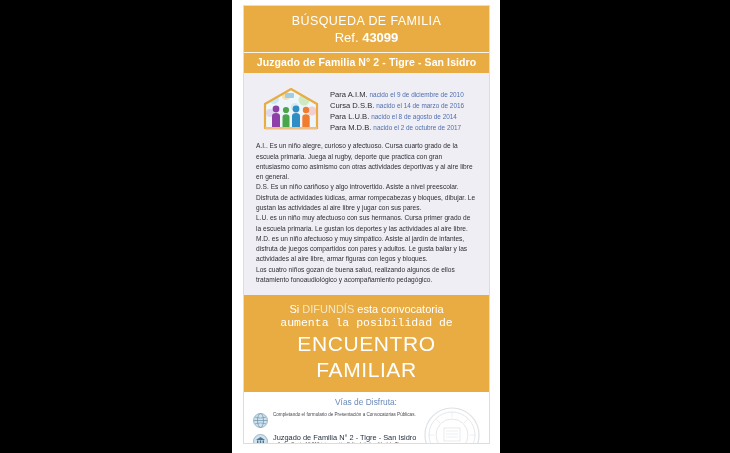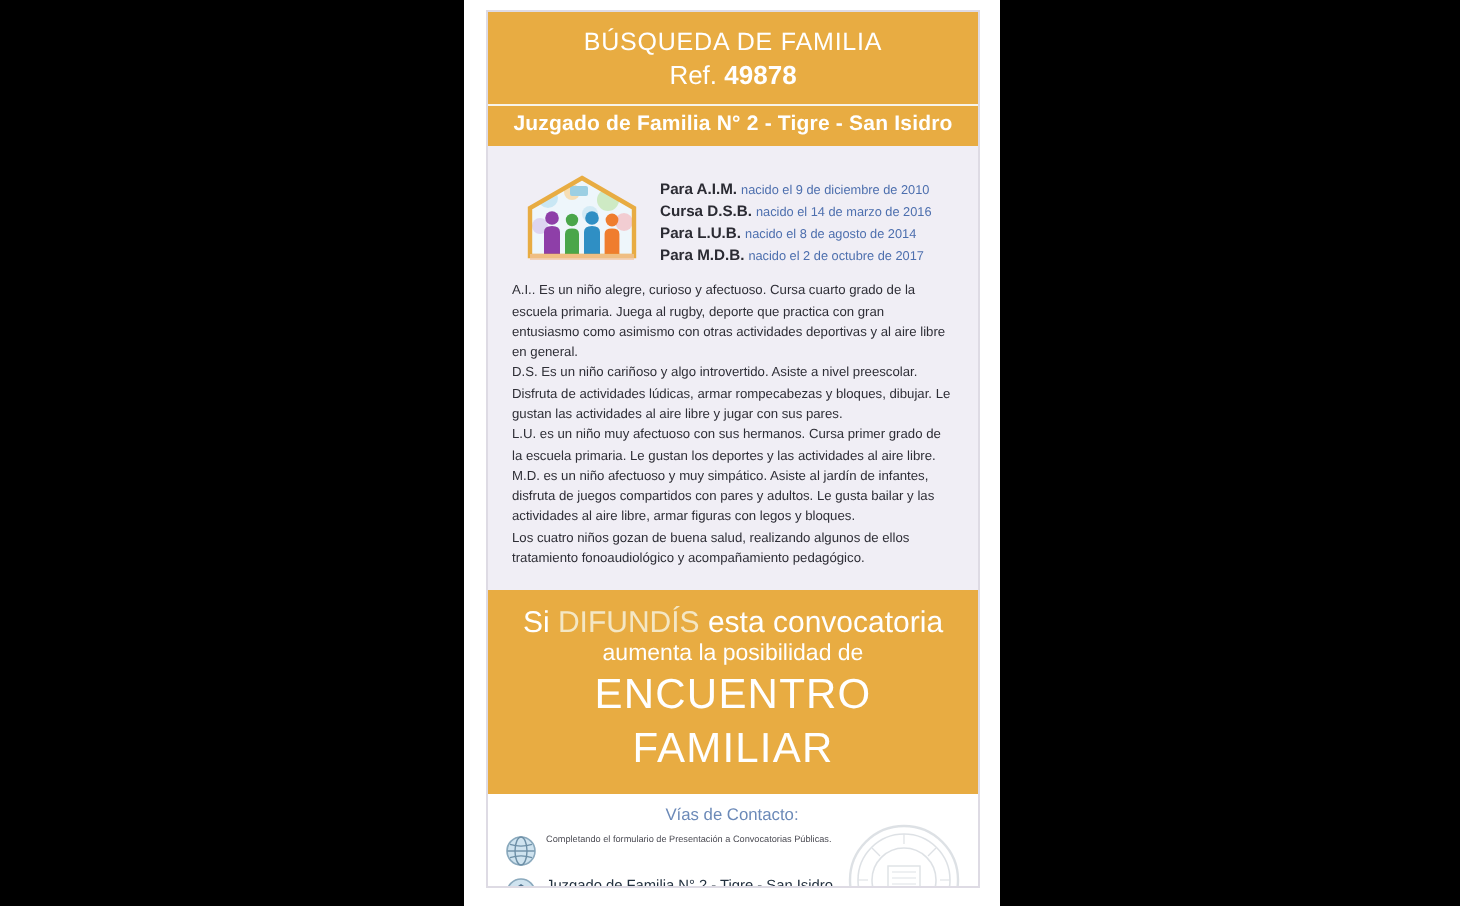--- a/index.html
+++ b/index.html
@@ -100,21 +100,21 @@
   .kids-list {
     padding-top: 3px;
     flex: 1 1 auto;
   }
   .kid-line {
     font-size: 7.6px;
     line-height: 1.42;
     white-space: nowrap;
     color: #2b2b33;
   }
-  .kid-name { font-weight: 700; }
+  .kid-name { font-weight: 400; }
   .kid-date { color: #4d6fae; font-size: 6.4px; margin-left: 2px; }
 
   
   .body-text {
     padding: 4px 12px 6px 12px;
     color: #2e2e36;
     font-size: 6.6px;
     line-height: 1.56;
     text-align: left;
     flex: 0 0 auto;
@@ -122,23 +122,23 @@
   .body-text p { margin: 0 0 0 0; }
 
   
   .band {
     background: #e8ac42;
     text-align: center;
     color: #ffffff;
     padding: 8px 6px 9px 6px;
     margin-top: 4px;
   }
-  .band-l1 { font-size: 15px; line-height: 1.15; }
+  .band-l1 { font-size: 11px; line-height: 1.15; }
   .band-l1 .hl { color: #f4e7c4; }
-  .band-l2 { font-size: 11.5px; line-height: 1.2; }
+  .band-l2 { font-size: 11.5px; line-height: 1.2; font-family: Liberation Mono, monospace; }
   .band-l3 {
     font-size: 21px;
     letter-spacing: 0.6px;
     line-height: 1.25;
     margin-top: 1px;
   }
 
   
   .contact {
     position: relative;
@@ -190,21 +190,21 @@
 
 <div id="stage">
   <div id="page-sheet"></div>
 
   <div id="poster">
 
     <div class="hdr-main">
       <div class="hdr-title">BÚSQUEDA DE FAMILIA</div>
       <div class="hdr-ref">
         <span class="ref-word">Ref.</span>
-        <span>49878</span>
+        <span>43099</span>
       </div>
     </div>
     <div class="hdr-sub">Juzgado de Familia N° 2 - Tigre - San Isidro</div>
 
     <div class="intro">
     </div>
 
     <div class="kids-row">
       <div class="family-illo">
         <svg viewBox="0 0 58 44" width="58" height="44" xmlns="http://www.w3.org/2000/svg">
@@ -294,21 +294,21 @@
           <rect x="21" y="22" width="16" height="13" fill="none" stroke="#6a7a8c" stroke-width="0.7"></rect>
           <g stroke="#6a7a8c" stroke-width="0.5">
             <line x1="23" y1="25" x2="35" y2="25"></line>
             <line x1="23" y1="28" x2="35" y2="28"></line>
             <line x1="23" y1="31" x2="35" y2="31"></line>
           </g>
           <path d="M18 38 Q29 44 40 38" fill="none" stroke="#6a7a8c" stroke-width="0.7"></path>
         </svg>
       </div>
 
-      <div class="vias">Vías de Contacto:</div>
+      <div class="vias">Vías de Disfruta:</div>
 
       <div class="c-item">
         <div class="c-icon">
           <svg viewBox="0 0 15 15" width="15" height="15" xmlns="http://www.w3.org/2000/svg">
             <circle cx="7.5" cy="7.5" r="7" fill="#cfe3ef" stroke="#8aa9bd" stroke-width="0.8"></circle>
             <ellipse cx="7.5" cy="7.5" rx="3" ry="7" fill="none" stroke="#6d8fa6" stroke-width="0.7"></ellipse>
             <line x1="0.7" y1="7.5" x2="14.3" y2="7.5" stroke="#6d8fa6" stroke-width="0.7"></line>
             <path d="M2 4.2 Q7.5 6 13 4.2" fill="none" stroke="#6d8fa6" stroke-width="0.6"></path>
             <path d="M2 10.8 Q7.5 9 13 10.8" fill="none" stroke="#6d8fa6" stroke-width="0.6"></path>
           </svg>

